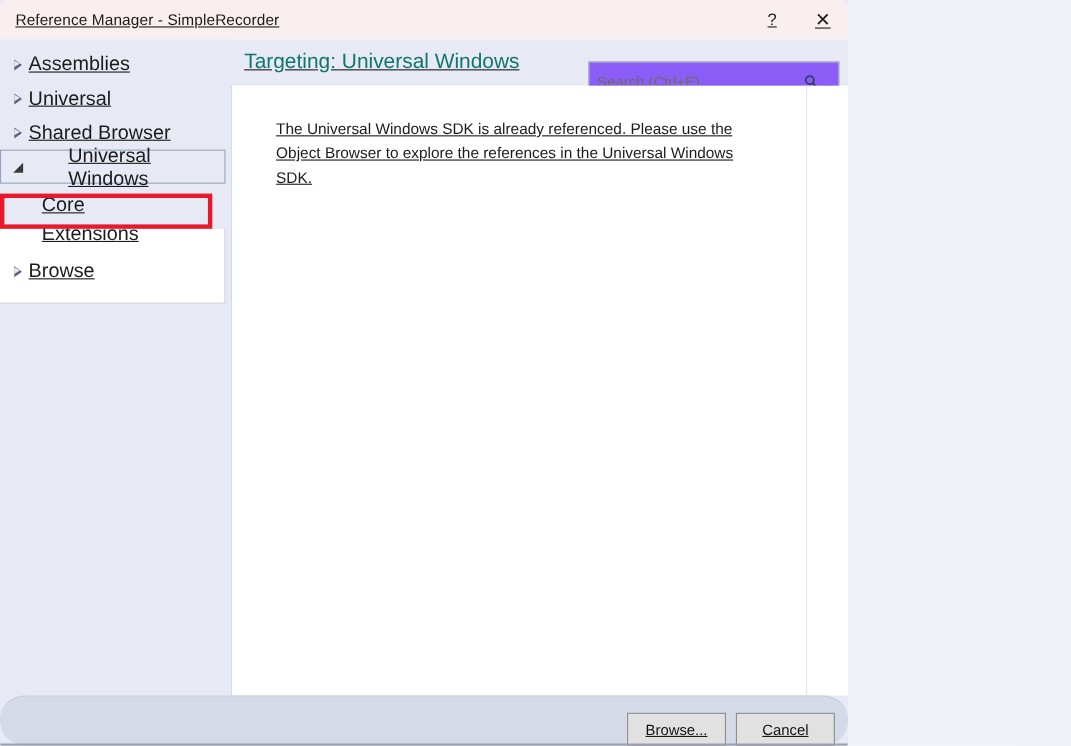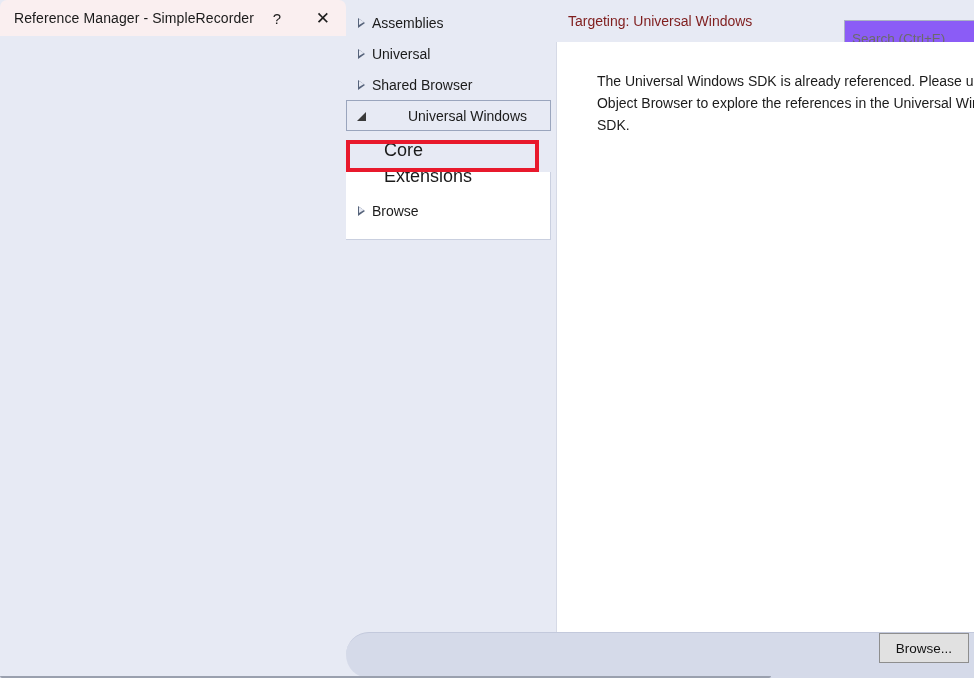--- a/index.html
+++ b/index.html
@@ -16,21 +16,22 @@
     background: #eef1f8;
     -webkit-font-smoothing: antialiased;
   }
   .dialog {
     position: relative;
     width: 771px;
     height: 678px;
     box-sizing: border-box;
     background: #e7eaf4;
     display: flex;
-    flex-direction: row;
+    flex-direction: column;
+    text-decoration: underline;
   }
 
   
   .titlebar {
     position: relative;
     height: 36px;
     flex: 0 0 36px;
     background: #faeff0;
     display: flex;
     align-items: center;
@@ -96,21 +97,21 @@
     padding-top: 7px;
   }
   .tree-item {
     height: 31px;
     display: flex;
     align-items: center;
     padding-left: 6px;
     box-sizing: border-box;
     cursor: default;
     user-select: none;
-    font-size: 14px;
+    font-size: 18px;
     color: #1b1b1b;
   }
   .tree-item .arrow {
     width: 20px;
     flex: 0 0 20px;
     display: flex;
     align-items: center;
     justify-content: center;
   }
   .tri-right {
@@ -192,22 +193,22 @@
   .content-header {
     height: 42px;
     flex: 0 0 42px;
     background: #e7eaf4;
     display: flex;
     align-items: center;
     border-left: 1px solid #e7eaf4;
   }
   .targeting-label {
     margin-left: 11px;
-    font-size: 14px;
-    color: #7f1d1d;
+    font-size: 19px;
+    color: #0f766e;
     white-space: nowrap;
   }
   .header-spacer { flex: 1 1 auto; }
   .search-box {
     width: 228px;
     height: 27px;
     margin-right: 8px;
     background: #8b5cf6;
     border: 1px solid #aab2c4;
     box-sizing: border-box;
@@ -270,21 +271,21 @@
     background: #ffffff;
   }
 
   
   .footer {
     height: 46px;
     flex: 0 0 46px;
     background: #d5dae9;
     border-top: 1px solid #c3c9dc;
     display: flex;
-    align-items: flex-start;
+    align-items: flex-end;
     justify-content: flex-end;
     padding-right: 12px;
     box-sizing: border-box;
     border-bottom-left-radius: 7px;
     border-bottom-right-radius: 7px;
     border-radius: 23px;
   }
   .btn {
     height: 30px;
     min-width: 90px;

